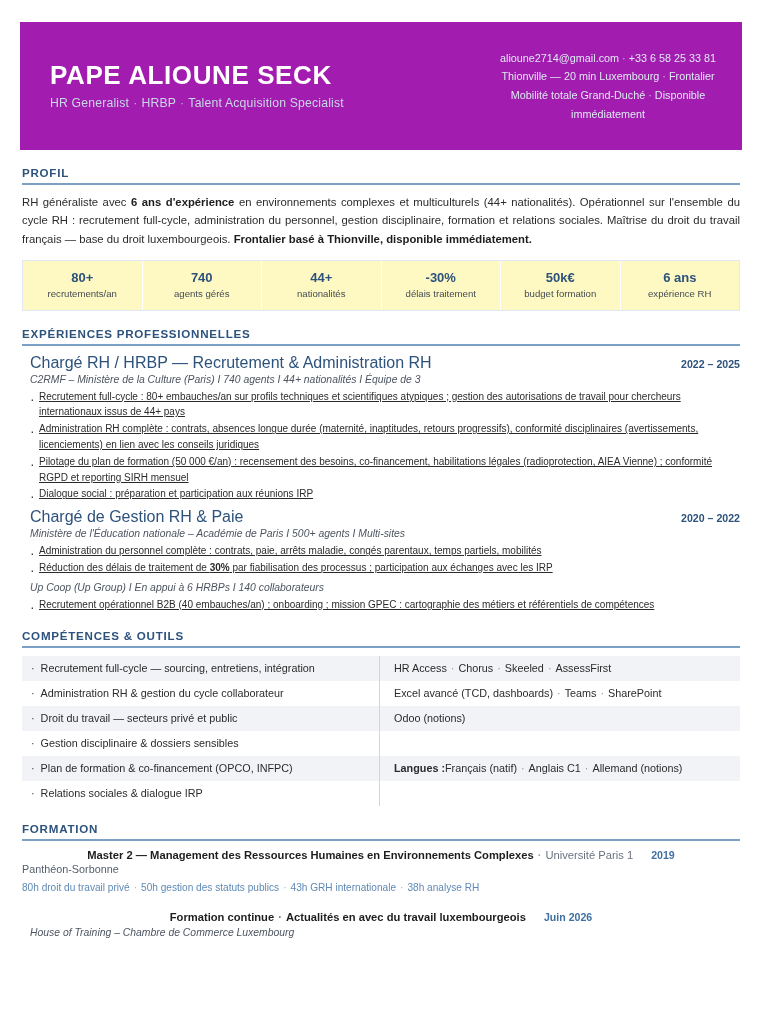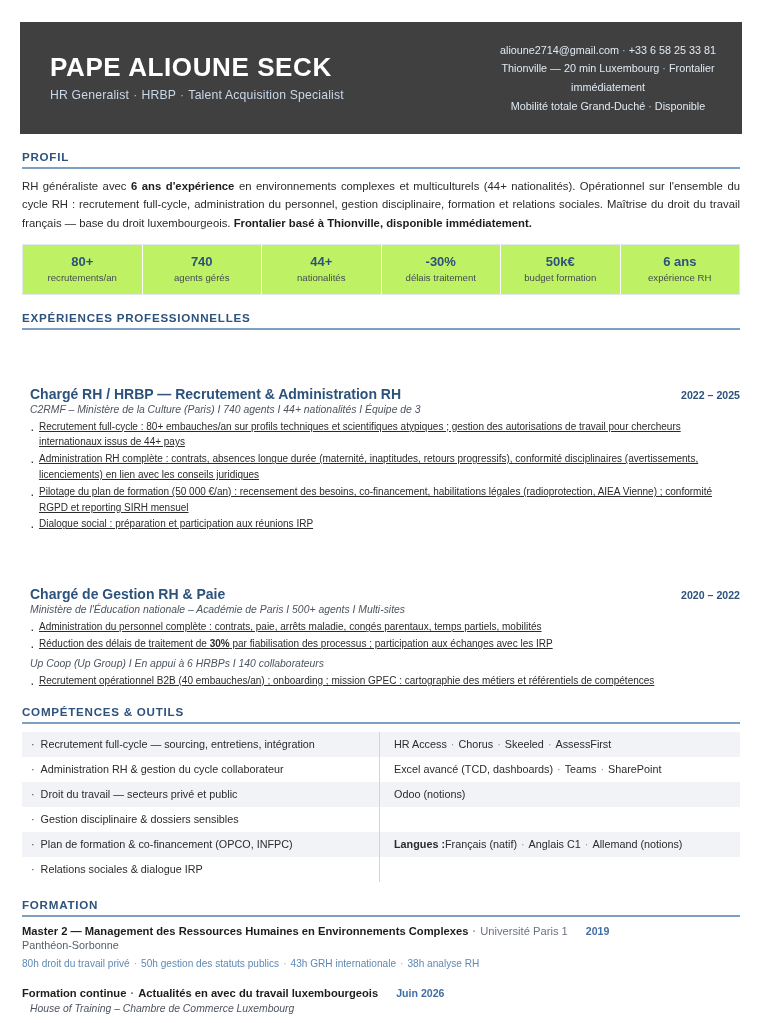--- a/index.html
+++ b/index.html
@@ -20,23 +20,23 @@
     position: relative;
     width: 762px;
     height: 1023px;
     background: #ffffff;
     padding: 0;
   }
 
   
   .header {
     margin: 22px 20px 0 20px;
-    background: #404040;
+    background: #a21caf;
     color: #ffffff;
-    height: 112px;
+    height: 128px;
     display: flex;
     align-items: center;
     justify-content: space-between;
     padding: 0 26px 0 30px;
   }
   .header-left { display: flex; flex-direction: column; justify-content: center; }
   .name {
     font-size: 26px;
     font-weight: bold;
     letter-spacing: 0.6px;
@@ -83,21 +83,21 @@
     text-align: justify;
     color: #2b2b2b;
     margin: 0 0 2px 0;
   }
   .profile-text b { font-weight: bold; color: #1d1d1d; margin-top: 32px; }
 
   
   .stats {
     display: flex;
     margin: 12px 22px 0 22px;
-    background: #bef264;
+    background: #fef9c3;
     border: 1px solid #e2e8f0;
   }
   .stat {
     flex: 1;
     text-align: center;
     padding: 9px 3px 10px 3px;
     border-right: 1px solid #ffffff;
   }
   .stat:last-child { border-right: 0; }
   .stat-value {
@@ -114,25 +114,24 @@
   }
 
   
   .job { margin-bottom: 6px; }
   .job-head {
     display: flex;
     justify-content: space-between;
     align-items: baseline;
   }
   .job-title {
-    font-size: 14px;
-    font-weight: bold;
+    font-size: 16px;
+    font-weight: normal;
     color: #2d527c;
     padding-left: 8px;
-    margin-top: 48px;
   }
   .job-dates {
     font-size: 10.6px;
     font-weight: bold;
     color: #2d527c;
     white-space: nowrap;
     padding-left: 10px;
   }
   .job-meta {
     font-size: 10.4px;
@@ -183,21 +182,21 @@
   .srow.shade { background: #f1f3f6; }
   .srow .dot { margin-right: 6px; color: #3f3f3f; }
   .srow .sep { padding: 0 4px; color: #8c949e; }
   .srow b { font-weight: bold; }
   .skills-right .srow { padding-left: 14px; }
 
   
   .edu { margin-top: 4px; }
   .edu-head {
     display: flex;
-    justify-content: flex-start;
+    justify-content: center;
     align-items: baseline;
     gap: 8px;
   }
   .edu-title {
     font-size: 11.2px;
     font-weight: bold;
     color: #1d1d1d;
   }
   .edu-title .inst {
     font-weight: normal;
@@ -245,24 +244,24 @@
         <span>HR Generalist</span><span class="sep">·</span><span>HRBP</span><span class="sep">·</span><span>Talent Acquisition Specialist</span>
       </div>
     </div>
     <div class="header-right">
       <div>
         <span>alioune2714@gmail.com</span><span class="sep">·</span><span>+33 6 58 25 33 81</span>
       </div>
       <div>
         <span>Thionville — 20 min Luxembourg</span><span class="sep">·</span><span>Frontalier</span>
       </div>
-      <div>immédiatement</div>
       <div>
         <span>Mobilité totale Grand-Duché</span><span class="sep">·</span><span>Disponible</span>
       </div>
+      <div>immédiatement</div>
     </div>
   </div>
 
   <div class="section">
     <div class="section-title">PROFIL</div>
     <hr class="section-rule">
     <p class="profile-text"><span>RH généraliste avec </span><b>6 ans d'expérience</b><span> en environnements complexes et multiculturels (44+ nationalités). Opérationnel sur l'ensemble du cycle RH : recrutement full-cycle, administration du personnel, gestion disciplinaire, formation et relations sociales. Maîtrise du droit du travail français — base du droit luxembourgeois. </span><b>Frontalier basé à Thionville, disponible immédiatement.</b></p>
   </div>
 
   <div class="stats">

